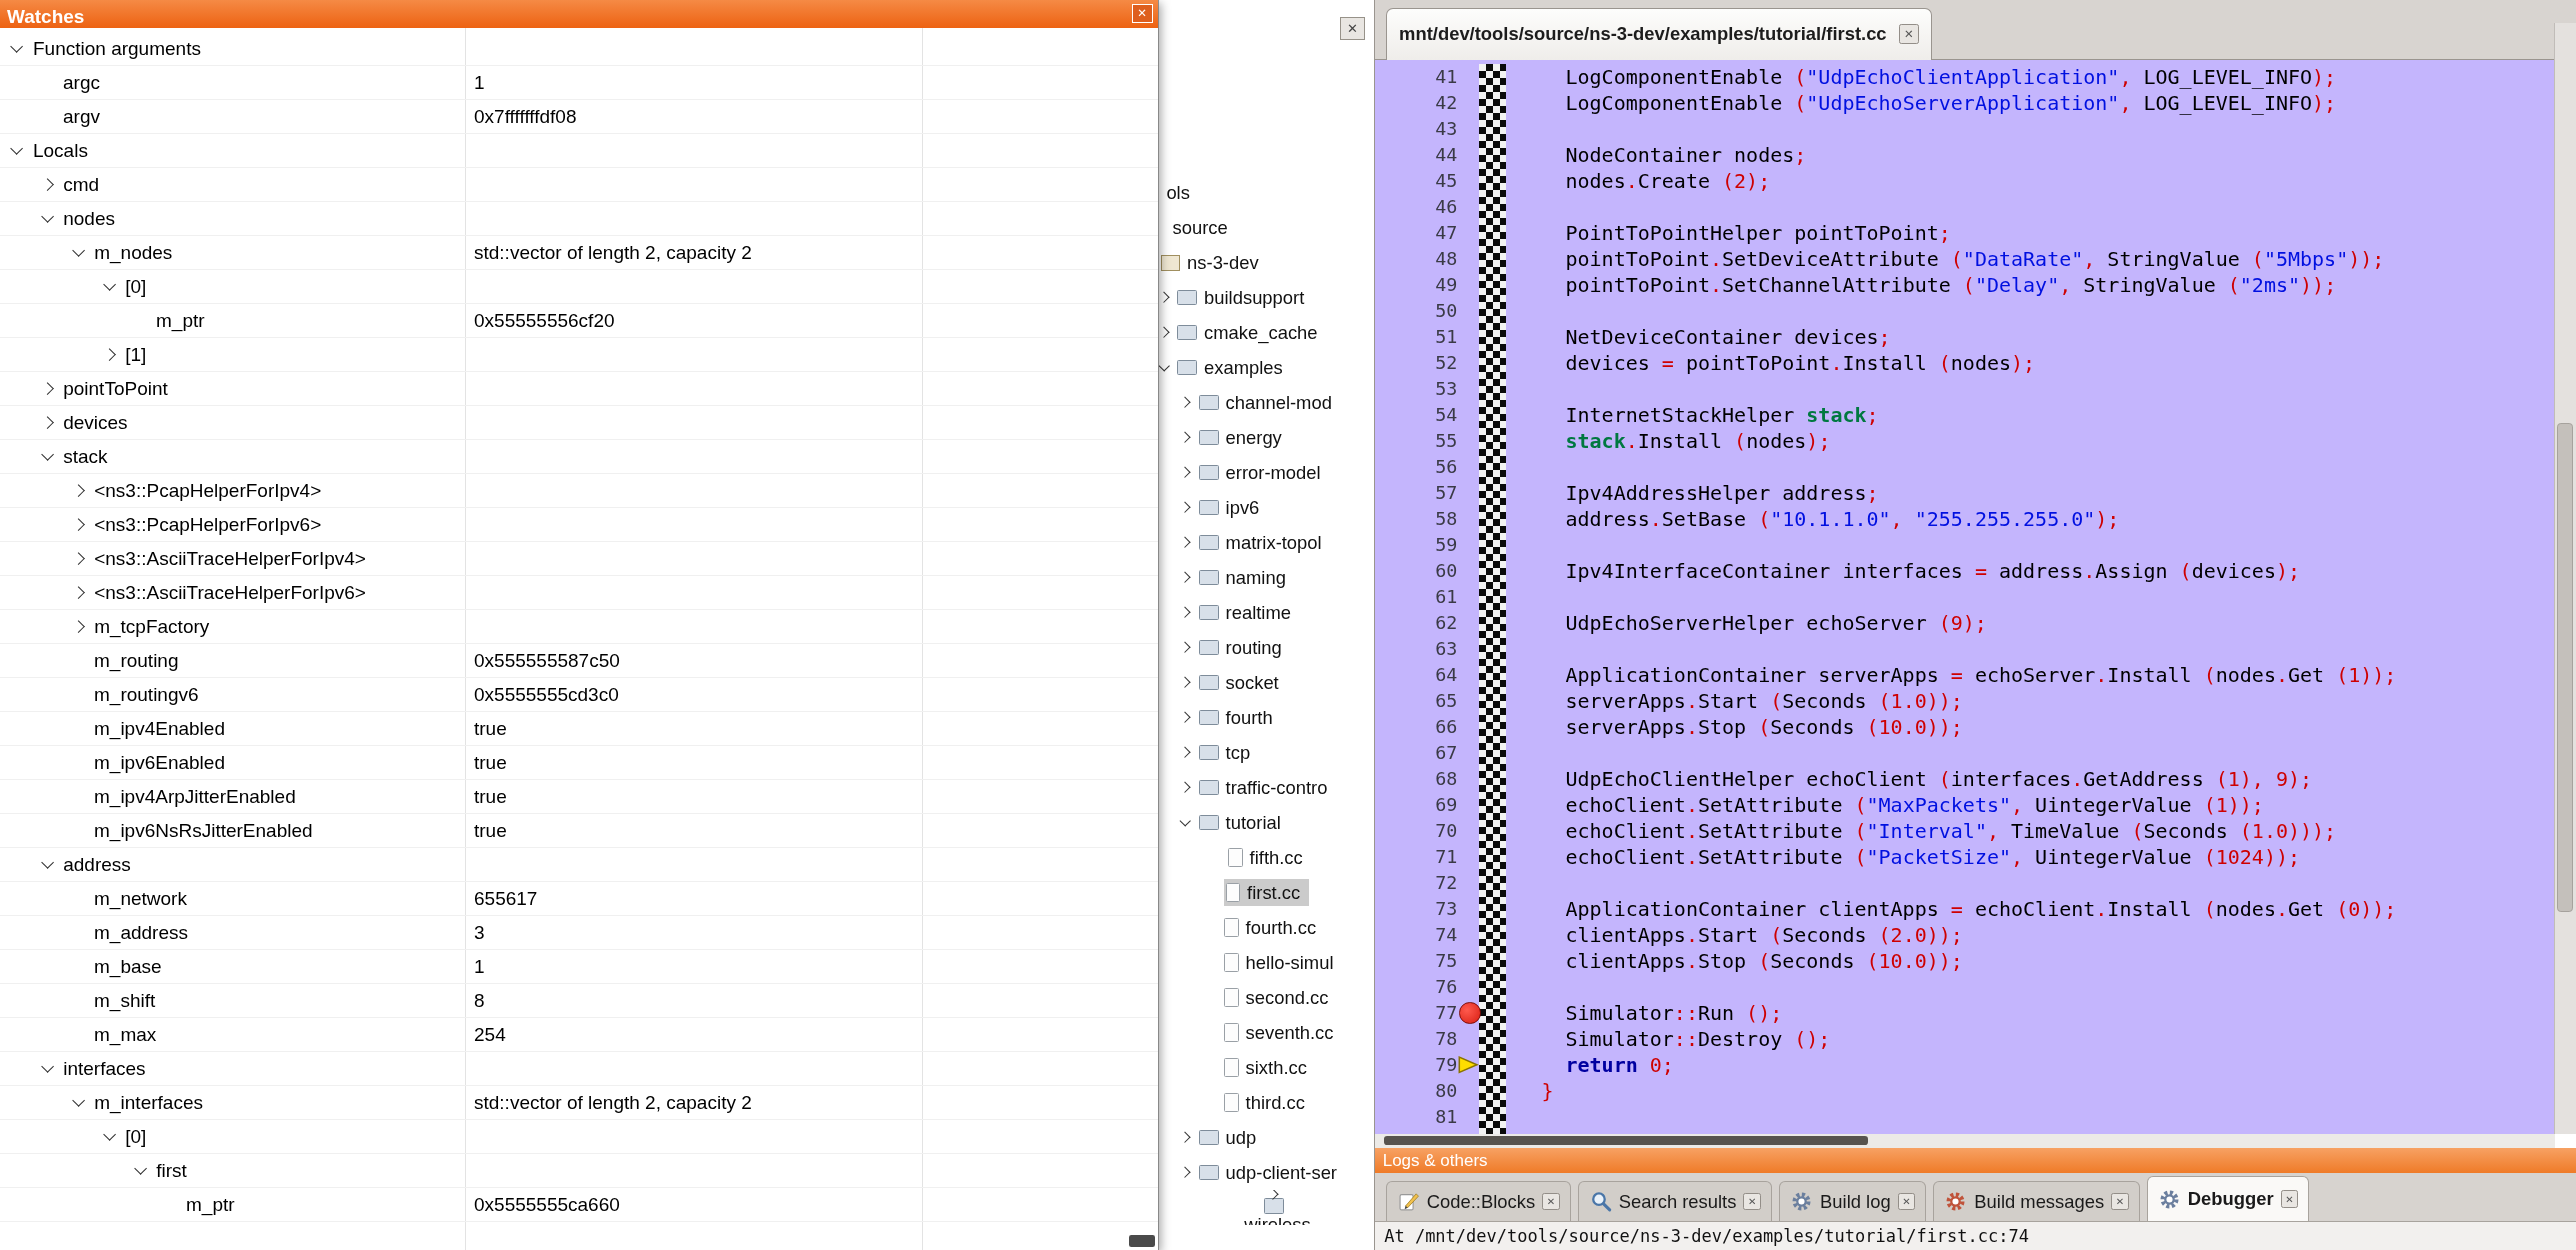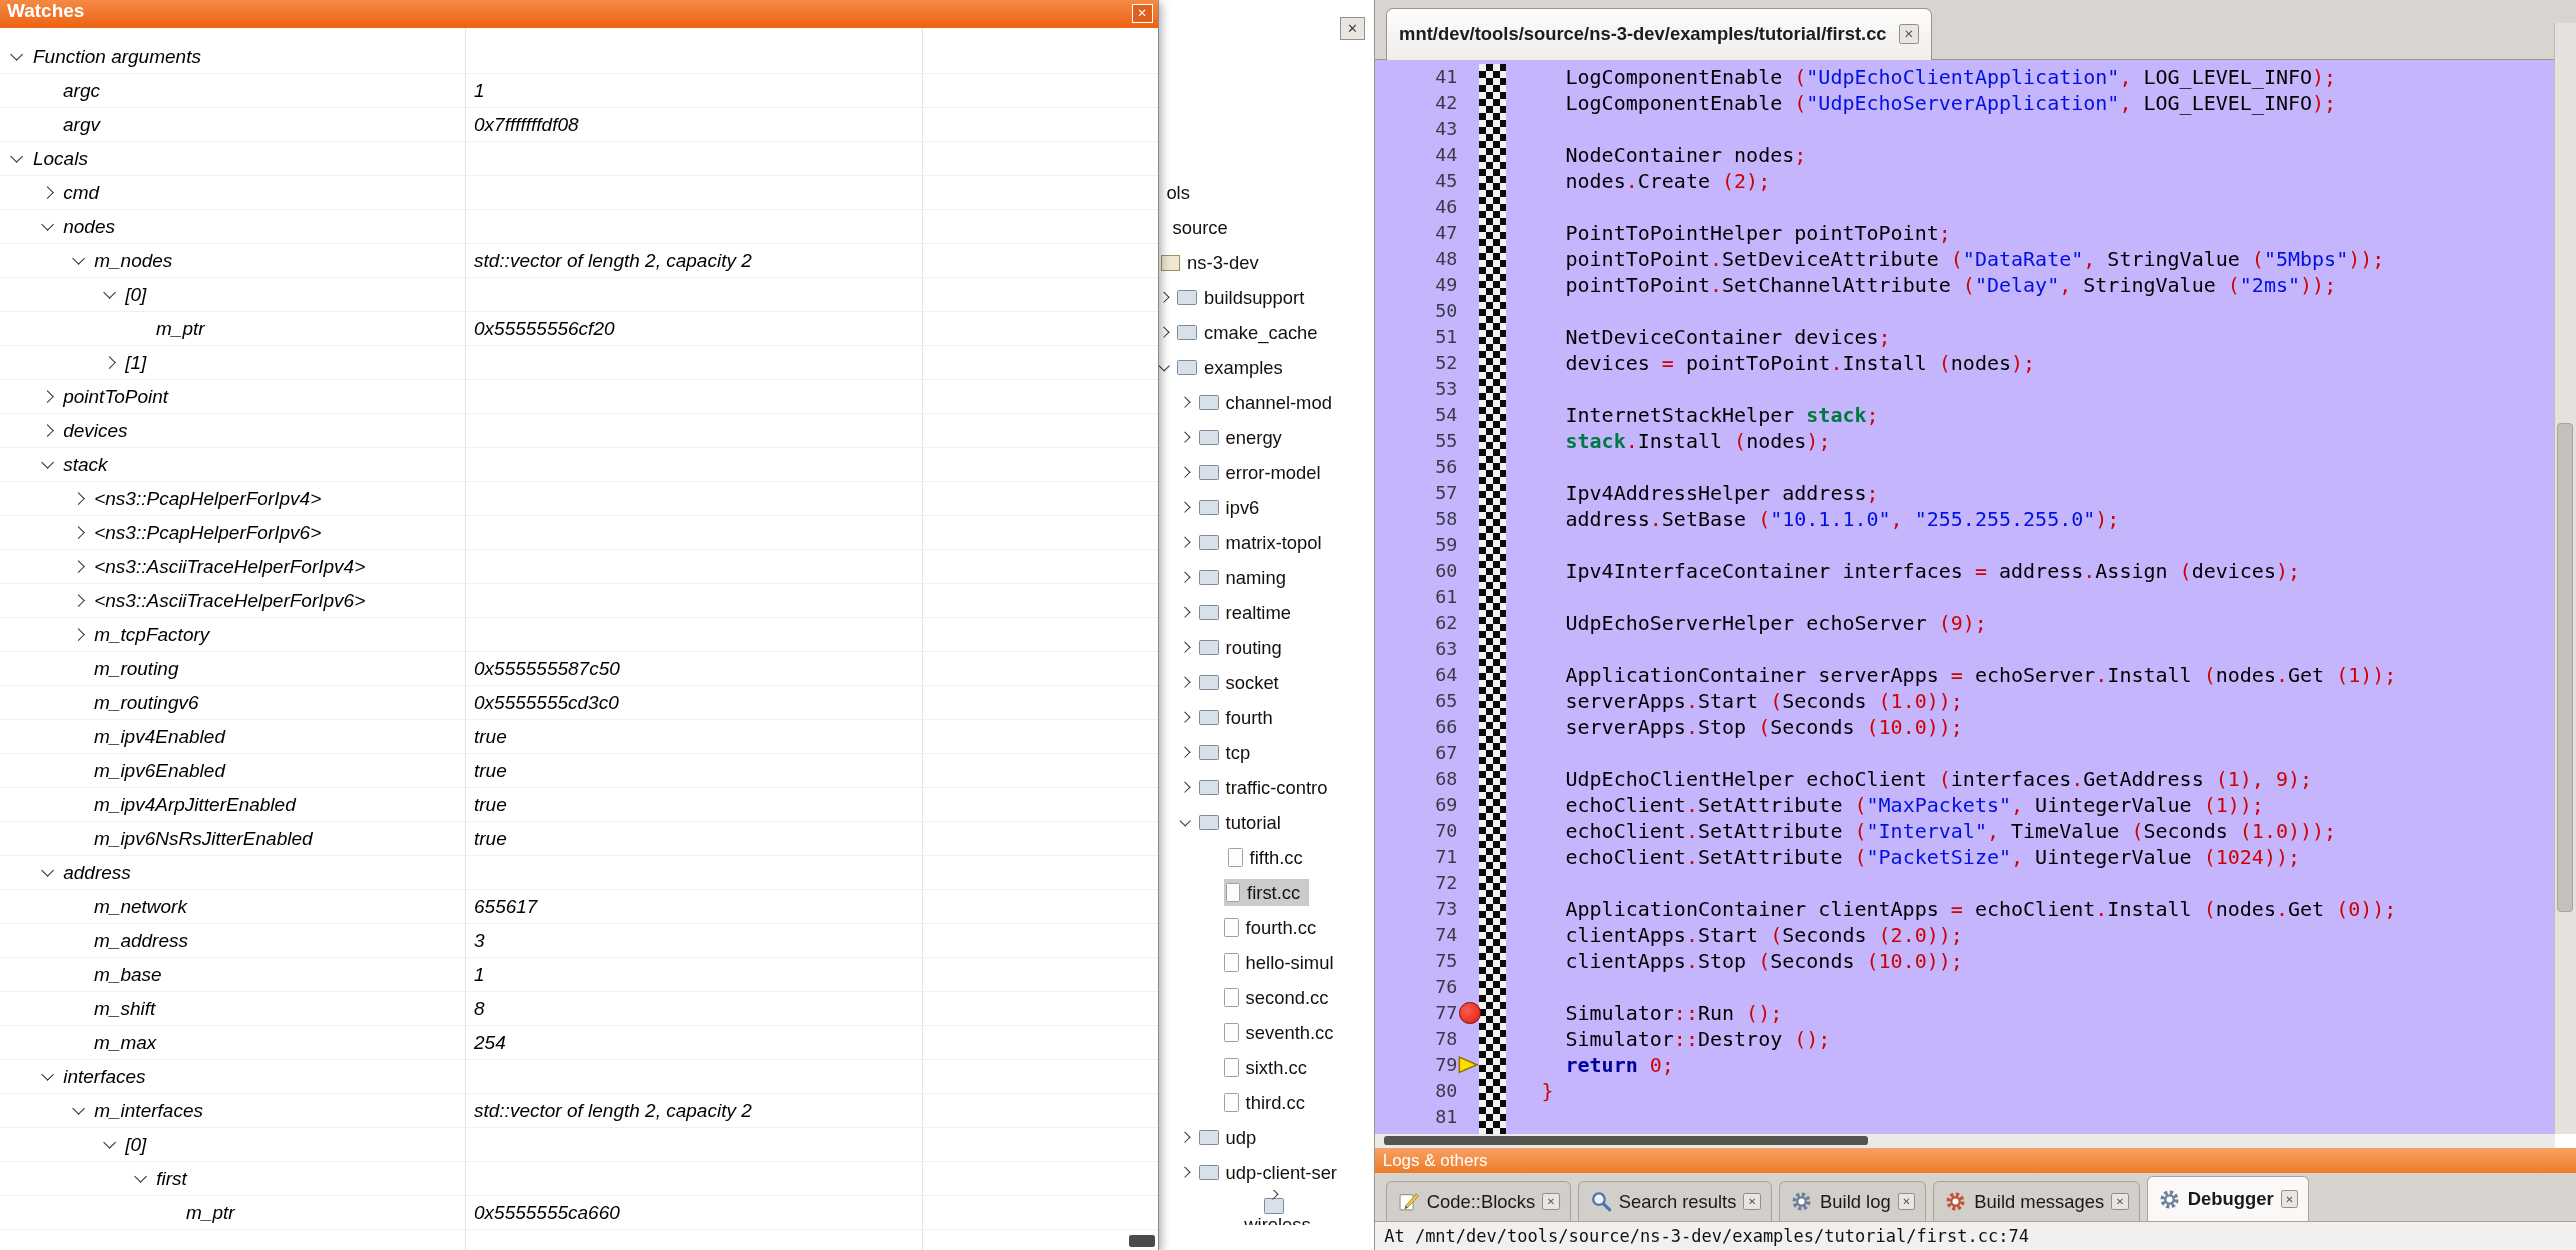--- a/index.html
+++ b/index.html
@@ -69,24 +69,24 @@
   .ltab.active{background:#FAF9F7;font-weight:bold;height:45px;}
   .ltab .tclose{width:17.7px;height:17.7px;font-size:10px;}
   .ticon{width:23px;height:23px;flex:none;line-height:0;}
   .logs-status{height:28px;background:#F2F0EE;font-family:"DejaVu Sans Mono",monospace;font-size:17px;
     color:#111;display:flex;align-items:center;padding-left:9.2px;}
 
   
   .watches{position:absolute;left:0;top:0;width:1158px;height:1250px;background:#fff;z-index:10;
     box-shadow:0 0 0 0.8px #7A7A7A, 3.1px 3.1px 9.2px rgba(0,0,0,.35);}
   .w-title{position:relative;height:28px;background:linear-gradient(#F58A45,#ED6212);color:#fff;
-    font-weight:bold;font-size:19px;display:flex;align-items:flex-start;padding-left:7px;}
+    font-weight:bold;font-size:19px;display:flex;align-items:flex-end;padding-left:7px;}
   .wt-close{position:absolute;right:5.4px;top:3.8px;width:21px;height:19px;border:1.5px solid #fff;
     background:#DE5F1E;color:#fff;font-size:11.5px;font-weight:normal;display:flex;align-items:center;justify-content:center;}
-  .w-rows{position:absolute;top:28px;left:0;right:0;bottom:0;padding-top:12px;overflow:hidden;font-style:italic;}
+  .w-rows{position:absolute;top:28px;left:0;right:0;bottom:0;padding-top:4px;overflow:hidden;}
   .wsep{position:absolute;top:0;bottom:0;width:0.8px;background:#E3E3E3;}
   .wsep.s1{left:465px;} .wsep.s2{left:922px;}
   .w-row{position:relative;height:34px;display:flex;align-items:center;border-bottom:0.8px solid #F0F0F0;
     font-size:19px;color:#000;}
   .w-ind{display:inline-block;flex:none;}
   .chev{display:inline-block;width:9.2px;height:9.2px;border-right:1.8px solid #2E2E2E;
     border-bottom:1.8px solid #2E2E2E;flex:none;margin-right:11.5px;margin-left:1.5px;}
   .chev.right{transform:rotate(-45deg);}
   .chev.down{transform:rotate(45deg);margin-top:-3.8px;}
   .chevsp{display:inline-block;width:22px;flex:none;}

